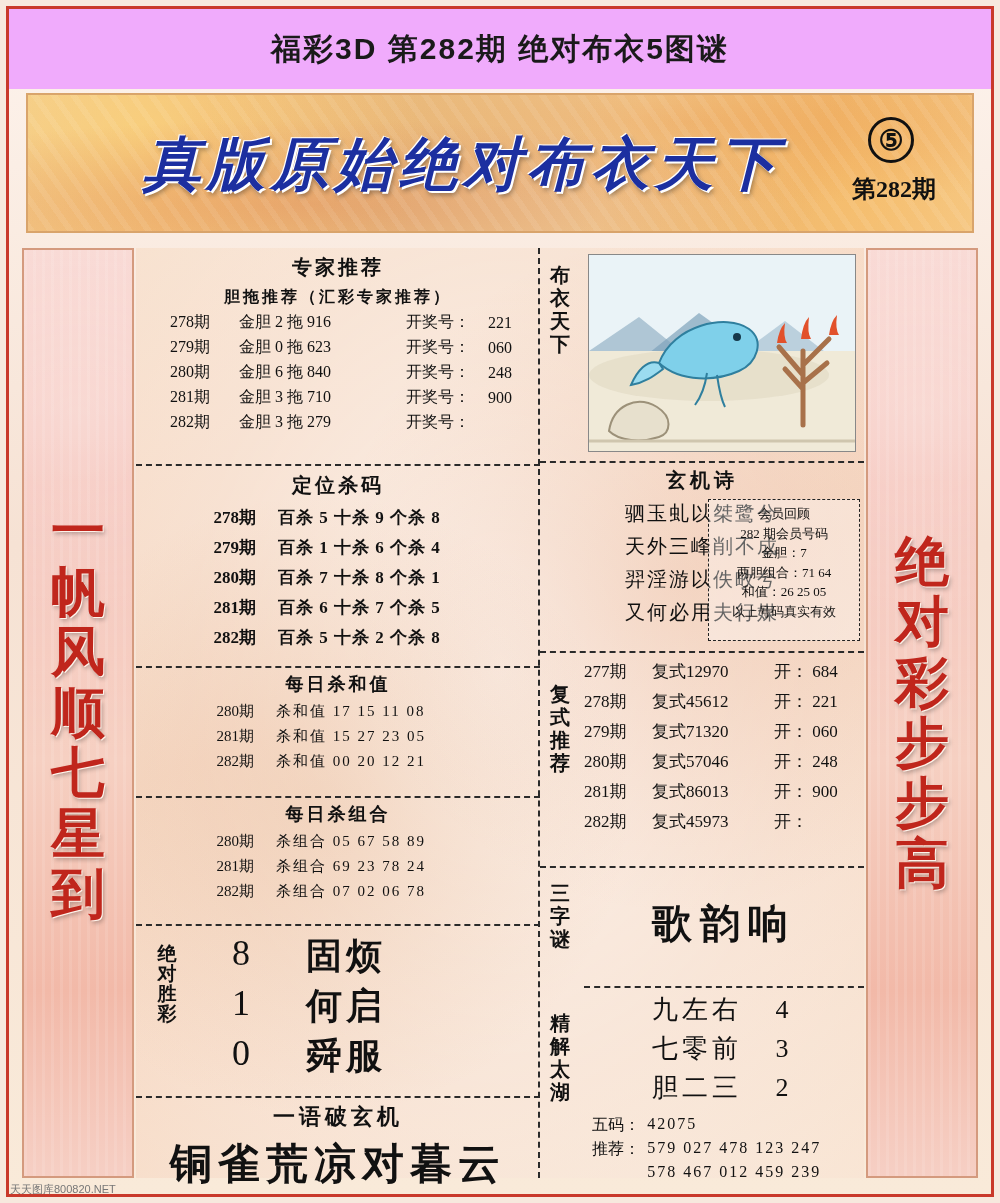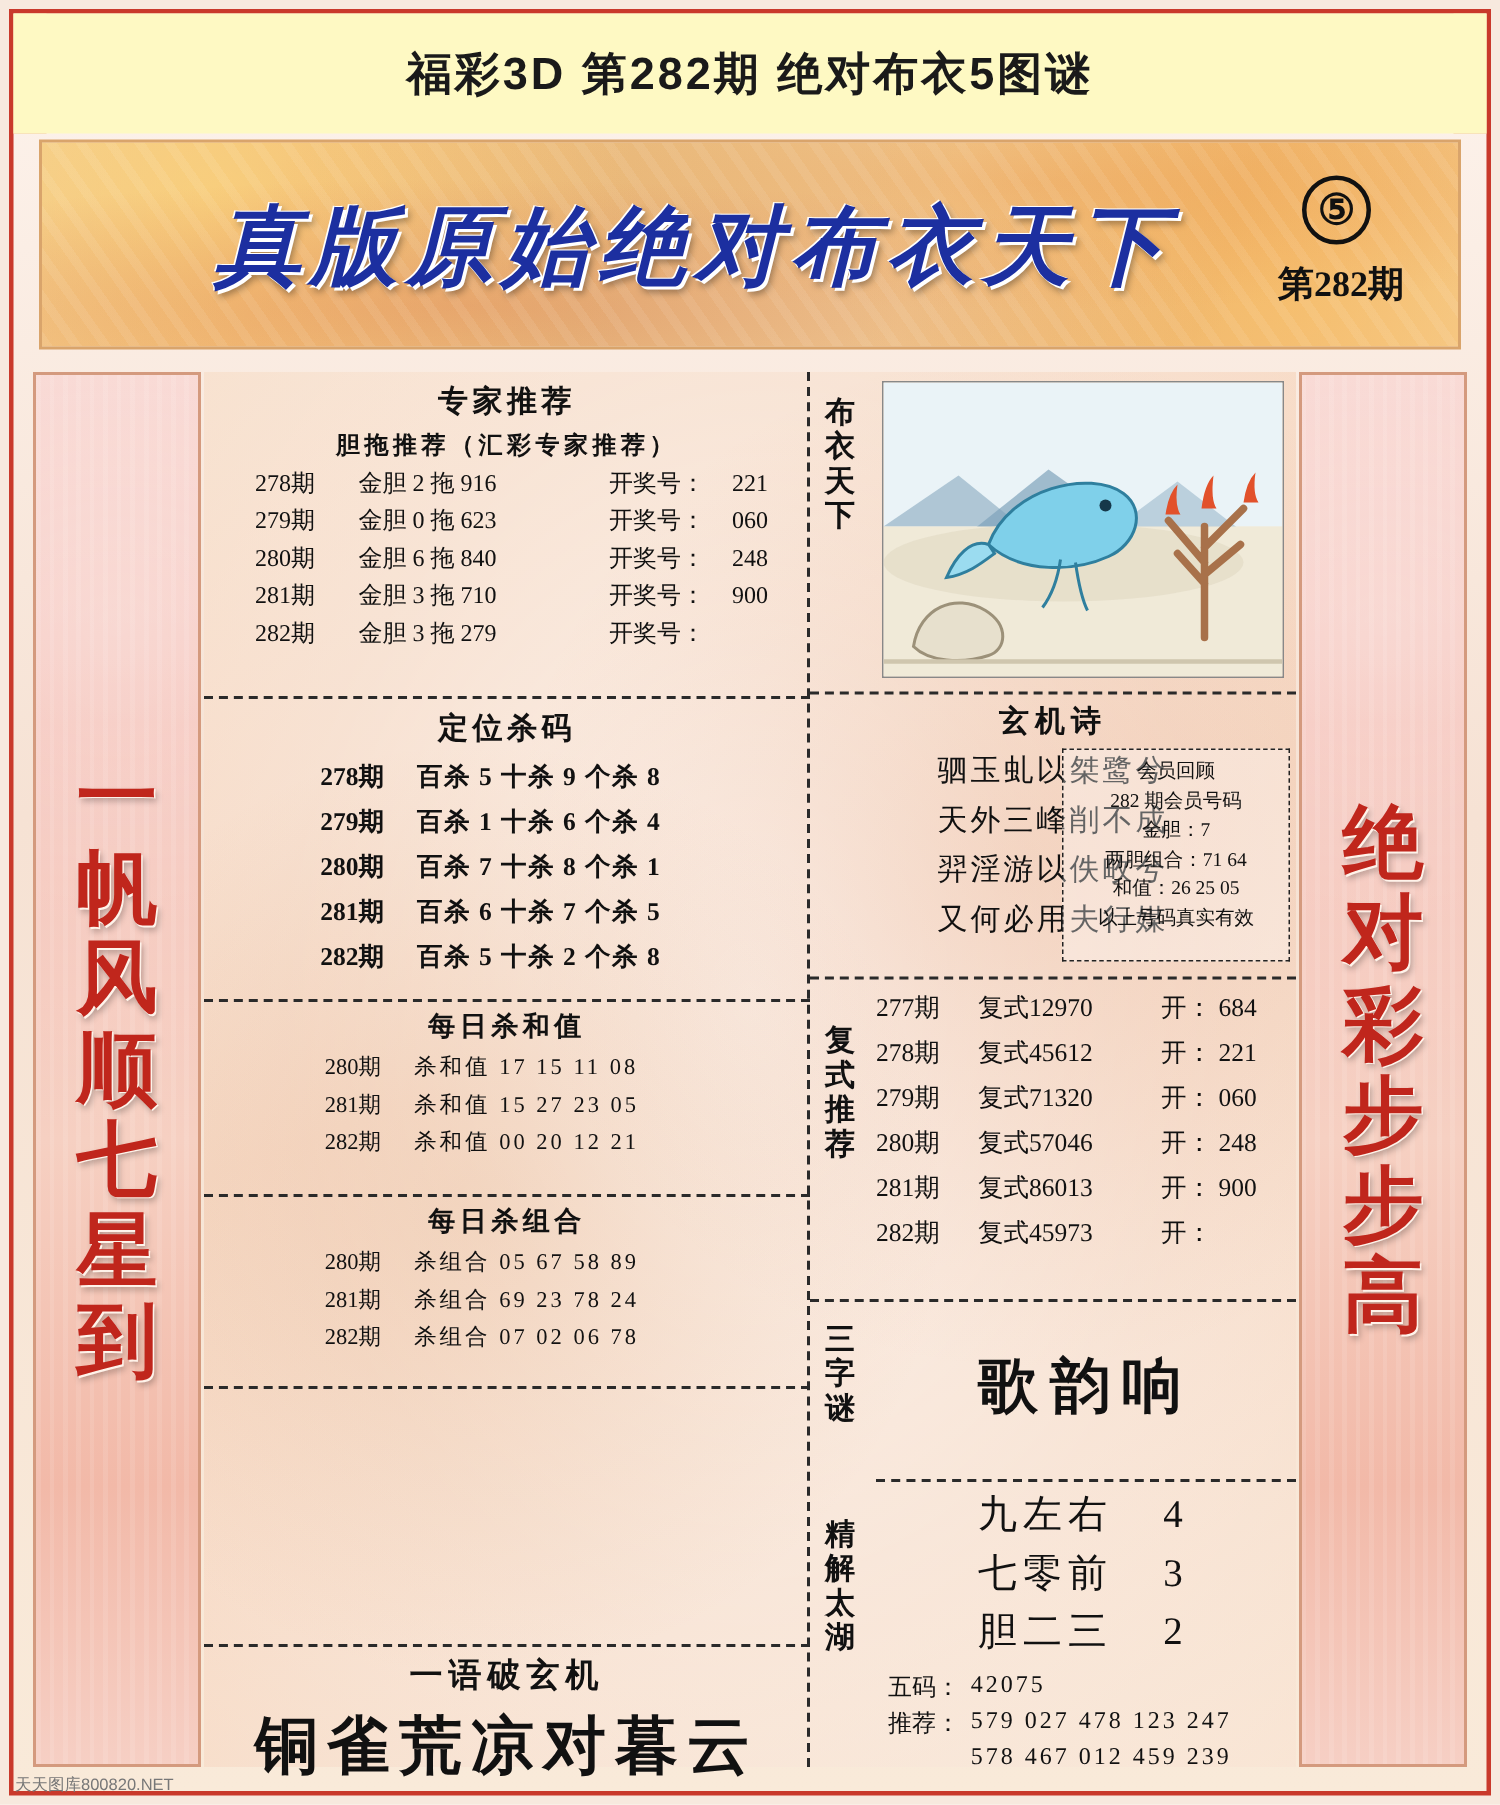--- a/index.html
+++ b/index.html
@@ -18,21 +18,21 @@
   
   .outer-frame {
     position:absolute; left:6px; top:6px; width:988px; height:1191px;
     border:3px solid #c9392b;
     background:linear-gradient(180deg,#fdf3ec 0%, #f6e2d4 45%, #f9ead9 100%);
   }
 
   
   .header {
     position:absolute; left:9px; top:9px; width:982px; height:80px;
-    background:#fef9c3;
+    background:#f0abfc;
     display:flex; align-items:center; justify-content:center;
   }
   .header-title {
     font-family:"Liberation Sans", sans-serif;
     font-size:30px; font-weight:bold; color:#1a1a1a; letter-spacing:2px;
   }
   .header-side-l, .header-side-r {
     position:absolute; top:9px; width:22px; height:80px;
     background:linear-gradient(180deg,#f3c9a0,#e8a97a);
   }
@@ -434,20 +434,31 @@
           <div class="s1">282期</div>
           <div class="s2">
             <span>杀组合</span>
             <span>07 02 06 78</span>
           </div>
         </div>
       </div>
 
       <div class="divider-line" style="top:676px;"></div>
 
+      <div class="block b-three">
+        <div class="three-wrap">
+          <div class="vlabel">绝对胜彩</div>
+          <div class="three-num" style="top:6px;">8</div>
+          <div class="three-word" style="top:6px;">固烦</div>
+          <div class="three-num" style="top:56px;">1</div>
+          <div class="three-word" style="top:56px;">何启</div>
+          <div class="three-num" style="top:106px;">0</div>
+          <div class="three-word" style="top:106px;">舜服</div>
+        </div>
+      </div>
 
       <div class="divider-line" style="top:848px;"></div>
 
       <div class="block b-riddle-title">
         <div class="sec-title t1">一语破玄机</div>
       </div>
       <div class="block b-riddle">
         <div class="riddle-text">铜雀荒凉对暮云</div>
       </div>
     </div>

